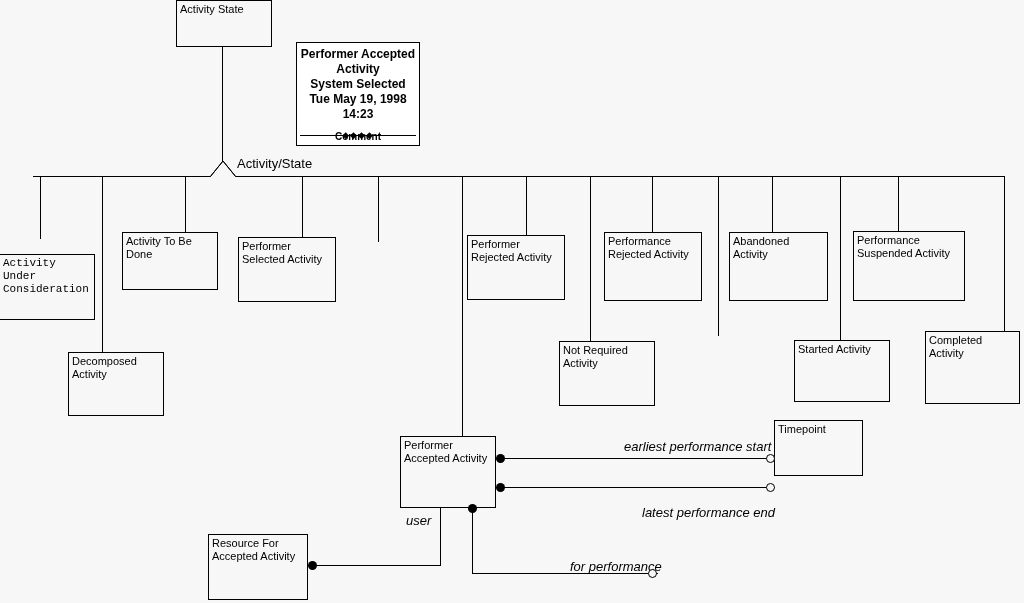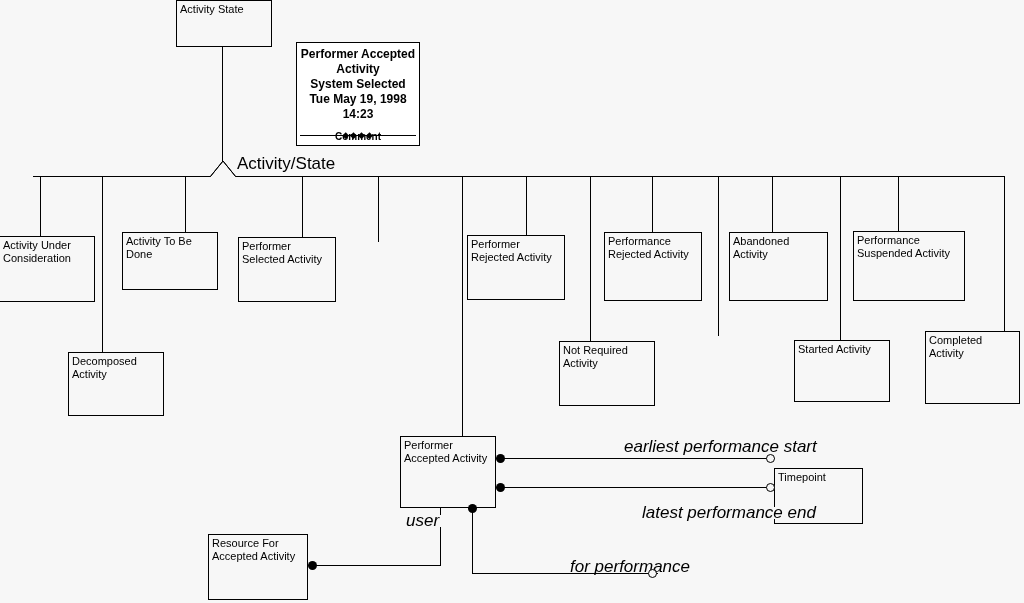--- a/index.html
+++ b/index.html
@@ -117,21 +117,21 @@
   }
   .gen-triangle-svg {
     position: absolute;
     z-index: 4;
     overflow: visible;
   }
 
   
   .label {
     position: absolute;
-    font-size: 17px;
+    font-size: 13px;
     line-height: 12px;
     color: #000;
     white-space: nowrap;
     z-index: 7;
   }
   .label-italic {
     font-style: italic;
     background: #f7f7f7;
     padding: 0 2px;
   }
@@ -177,21 +177,21 @@
   <div class="vline" style="left:462px; top:176px; height:260px;"></div>
   <div class="vline" style="left:526px; top:176px; height:59px;"></div>
   <div class="vline" style="left:590px; top:176px; height:165px;"></div>
   <div class="vline" style="left:652px; top:176px; height:56px;"></div>
   <div class="vline" style="left:718px; top:176px; height:160px;"></div>
   <div class="vline" style="left:772px; top:176px; height:56px;"></div>
   <div class="vline" style="left:840px; top:176px; height:164px;"></div>
   <div class="vline" style="left:898px; top:176px; height:55px;"></div>
   <div class="vline" style="left:1004px; top:176px; height:155px;"></div>
 
-  <div class="box" style="left:-1px; top:236px; width:96px; height:66px;">Activity Under
+  <div class="box" style="left:-1px; top:254px; width:96px; height:66px;font-family:Liberation Mono, monospace;">Activity Under
 Consideration</div>
 
   <div class="box" style="left:68px; top:352px; width:96px; height:64px;">Decomposed
 Activity</div>
 
   <div class="box" style="left:122px; top:232px; width:96px; height:58px;">Activity To Be
 Done</div>
 
   <div class="box" style="left:238px; top:237px; width:98px; height:65px;">Performer
 Selected Activity</div>
@@ -216,21 +216,21 @@
 Suspended Activity</div>
 
   <div class="box" style="left:925px; top:331px; width:95px; height:73px;">Completed Activity</div>
 
   <div class="box" style="left:400px; top:436px; width:96px; height:72px;">Performer
 Accepted Activity</div>
 
   <div class="box" style="left:208px; top:534px; width:100px; height:66px;">Resource For
 Accepted Activity</div>
 
-  <div class="box" style="left:774px; top:468px; width:89px; height:56px;">Timepoint</div>
+  <div class="box" style="left:774px; top:420px; width:89px; height:56px;">Timepoint</div>
 
 
   <div class="hline" style="left:501px; top:458px; width:274px;"></div>
   <div class="dot-filled" style="left:496px; top:454px;"></div>
   <div class="dot-open" style="left:766px; top:454px;"></div>
   <div class="label label-italic" style="left:622px; top:441px;">earliest performance start</div>
 
   <div class="hline" style="left:501px; top:487px; width:274px;"></div>
   <div class="dot-filled" style="left:496px; top:483px;"></div>
   <div class="dot-open" style="left:766px; top:483px;"></div>

